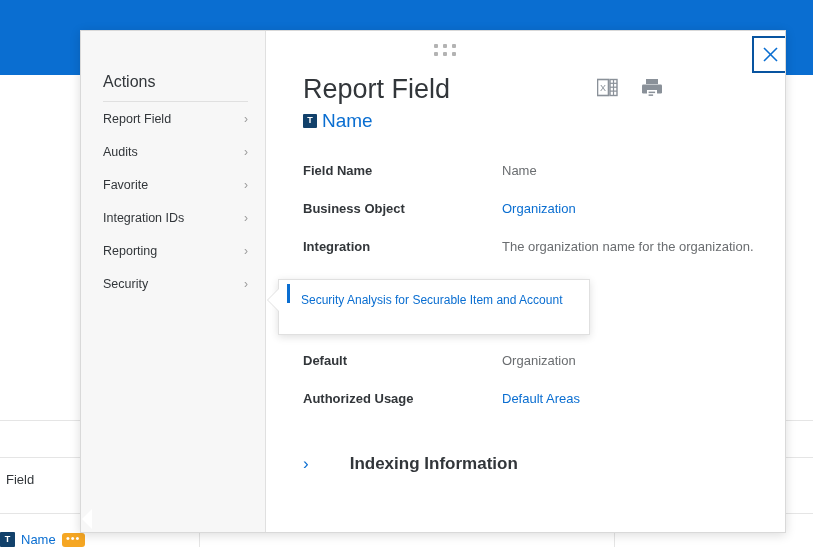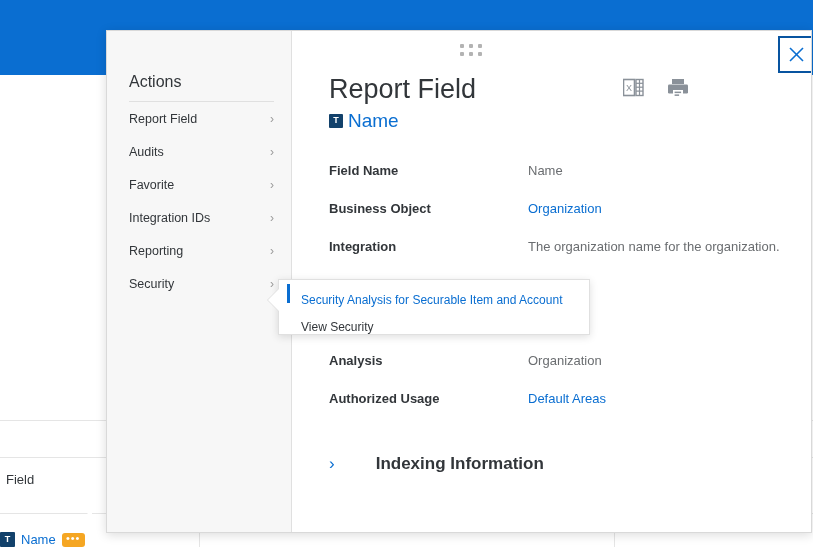--- a/index.html
+++ b/index.html
@@ -105,21 +105,21 @@
     font-size: 11px;
     letter-spacing: 1px;
     line-height: 8px;
     padding-bottom: 3px;
     box-sizing: border-box;
   }
 
   
   #dialog {
     position: absolute;
-    left: 106px;
+    left: 80px;
     top: 30px;
     width: 706px;
     height: 503px;
     background: #f0abfc;
     border: 1px solid #d9d9d9;
     box-shadow: 0 2px 10px rgba(0,0,0,0.14);
     box-sizing: border-box;
     display: flex;
     overflow: hidden;
   }
@@ -446,21 +446,21 @@
       </div>
       <div class="prop-row">
         <div class="prop-label">Field Type</div>
         <div class="prop-value">Text</div>
       </div>
       <div class="prop-row">
         <div class="prop-label">Related Business Object</div>
         <div class="prop-value empty">(empty)</div>
       </div>
       <div class="prop-row">
-        <div class="prop-label">Analysis</div>
+        <div class="prop-label">Default</div>
         <div class="prop-value">Organization</div>
       </div>
       <div class="prop-row">
         <div class="prop-label">Authorized Usage</div>
         <div class="prop-value link">Default Areas</div>
       </div>
     </div>
 
     <div id="section-toggle">
       <span id="section-chevron">›</span>
@@ -483,16 +483,13 @@
       <line x1="15" y1="2" x2="2" y2="15" stroke="#0a6ed1" stroke-width="1.6"></line>
     </svg>
   </div>
 </div>
 
 <div id="flyout">
   <div id="flyout-arrow"></div>
   <div class="flyout-item selected">
     <span>Security Analysis for Securable Item and Account</span>
   </div>
-  <div class="flyout-item">
-    <span>View Security</span>
-  </div>
 </div>
 
 </body></html>

